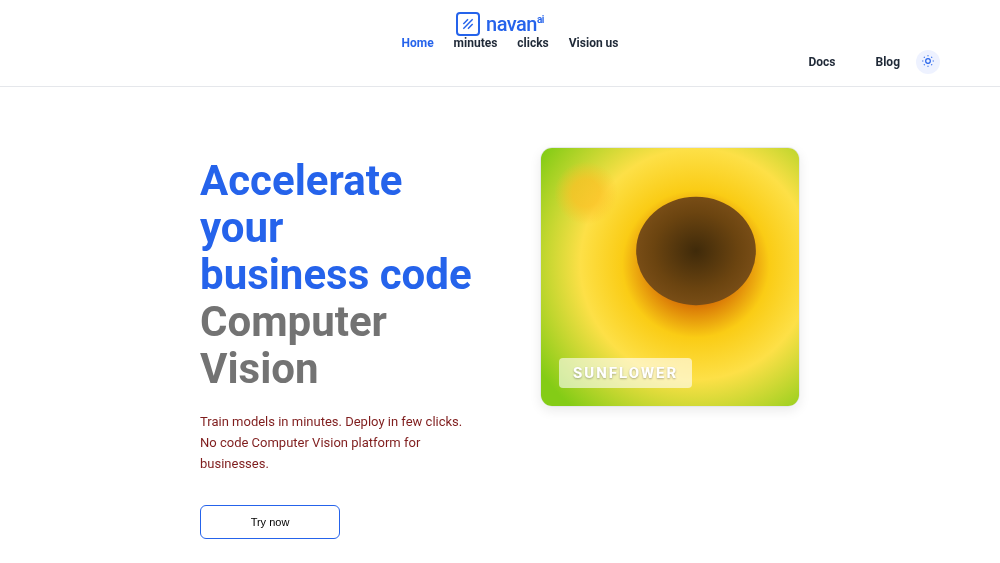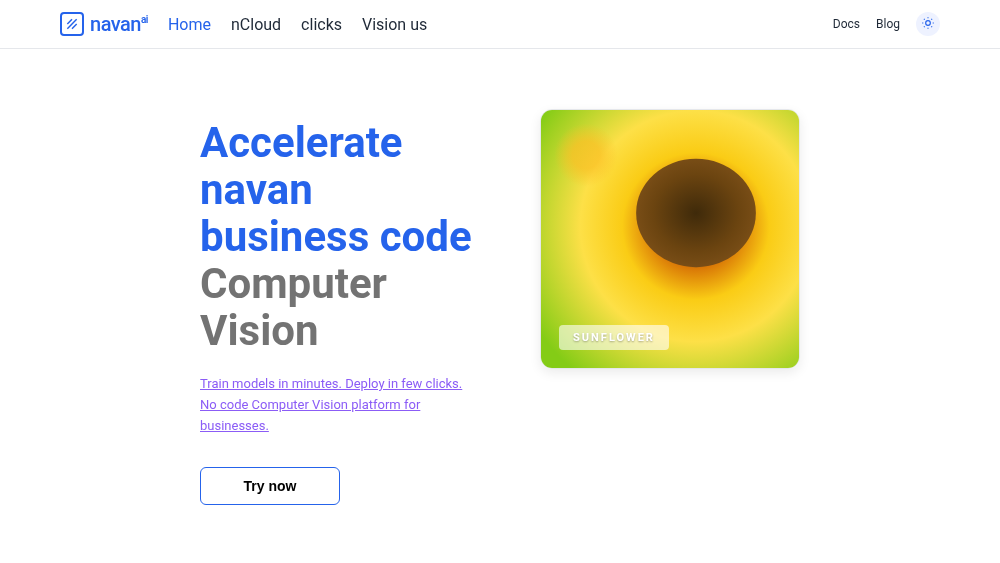--- a/index.html
+++ b/index.html
@@ -1,84 +1,84 @@
 <!DOCTYPE html>
 <html><head>
   <meta charset="utf-8">
   <style>
     * { margin: 0; padding: 0; box-sizing: border-box; }
     body { font-family: -apple-system, BlinkMacSystemFont, "Segoe UI", Roboto, sans-serif; background: #fff; }
     
-    .header { display: flex; align-items: center; padding: 12px 60px; border-bottom: 1px solid #e5e7eb; }
+    .header { display: flex; align-items: center; padding: 12px 60px; border-bottom: 1px solid #e5e7eb; flex-direction: column; }
     .logo { display: flex; align-items: center; gap: 6px; cursor: pointer; }
     .logo-icon { width: 24px; height: 24px; border: 2px solid #2563eb; border-radius: 4px; display: flex; align-items: center; justify-content: center; }
     .logo-icon svg { width: 14px; height: 14px; }
     .logo-text { font-size: 20px; color: #2563eb; font-weight: 500; letter-spacing: -0.5px; }
     .logo-text sup { font-size: 10px; font-weight: 600; }
     
     .nav-primary { display: flex; gap: 20px; margin-left: 20px; }
-    .nav-link { font-size: 16px; color: #1f2937; text-decoration: none; font-weight: 400; }
+    .nav-link { font-size: 12px; color: #1f2937; text-decoration: none; font-weight: 700; }
     .nav-link.active { color: #2563eb; }
     
     .nav-secondary { margin-left: auto; display: flex; gap: 16px; align-items: center; }
-    .nav-secondary a { font-size: 12px; color: #1f2937; text-decoration: none; font-weight: 400; }
+    .nav-secondary a { font-size: 12px; color: #1f2937; text-decoration: none; font-weight: 700; margin-left: 24px; }
     .theme-toggle { width: 24px; height: 24px; border-radius: 50%; background: #eef2ff; border: none; display: flex; align-items: center; justify-content: center; cursor: pointer; }
     
     .hero { display: flex; padding: 60px 200px; gap: 60px; align-items: flex-start; }
     .hero-left { flex: 1; padding-top: 10px; }
     .hero-title { font-size: 42px; font-weight: 700; line-height: 1.12; margin-bottom: 20px; }
     .hero-title .line1 { color: #2563eb; display: block; }
     .hero-title .line2 { color: #2563eb; display: block; }
     .hero-title .line3 { color: #737373; display: block; }
-    .hero-subtitle { font-size: 13px; color: #8b5cf6; line-height: 1.6; max-width: 310px; margin-bottom: 30px; text-decoration: underline; }
-    .try-now-btn { padding: 10px 40px; border: 1.5px solid #2563eb; border-radius: 6px; background: #fff; font-size: 14px; font-weight: 700; color: #000; cursor: pointer; width: 140px; }
+    .hero-subtitle { font-size: 13px; color: #7f1d1d; line-height: 1.6; max-width: 310px; margin-bottom: 30px; }
+    .try-now-btn { padding: 10px 40px; border: 1.5px solid #2563eb; border-radius: 6px; background: #fff; font-size: 11px; font-weight: 400; color: #000; cursor: pointer; width: 140px; }
     
     .hero-right { width: 260px; }
     .image-card { width: 260px; height: 260px; border-radius: 12px; border: 1px solid #e5e7eb; box-shadow: 0 4px 12px rgba(0,0,0,0.08); position: relative; overflow: hidden; }
     .sunflower-bg { width: 100%; height: 100%; background: radial-gradient(circle at 60% 45%, #5c3a0f 0%, #8b5a1f 18%, #d97706 20%, #facc15 35%, #fde047 55%, #84cc16 90%); position: relative; }
     .sunflower-bg::before { content: ''; position: absolute; top: 18%; left: 38%; width: 44%; height: 44%; background: radial-gradient(circle, #3f2a0a 0%, #6b4410 50%, #8b5a1f 100%); border-radius: 50%; transform: scale(1.05, 0.95); }
     .sunflower-bg::after { content: ''; position: absolute; top: 5%; left: 5%; width: 25%; height: 25%; background: radial-gradient(circle, #fbbf24 30%, transparent 70%); opacity: 0.7; }
-    .image-label { position: absolute; bottom: 18px; left: 18px; background: rgba(255,255,255,0.6); padding: 6px 14px; border-radius: 4px; font-size: 11px; font-weight: 800; letter-spacing: 2px; color: #fff; text-shadow: 0 1px 2px rgba(0,0,0,0.3); }
+    .image-label { position: absolute; bottom: 18px; left: 18px; background: rgba(255,255,255,0.6); padding: 6px 14px; border-radius: 4px; font-size: 15px; font-weight: 800; letter-spacing: 2px; color: #fff; text-shadow: 0 1px 2px rgba(0,0,0,0.3); }
   </style>
 </head>
 <body>
 
 <header class="header">
   <div class="logo">
     <span class="logo-icon">
       <svg viewBox="0 0 24 24" fill="none" stroke="#2563eb" stroke-width="2.5">
           <path d="M4 20 L20 4 M4 12 L12 4 M12 20 L20 12"></path>
         </svg>
     </span>
     <span class="logo-text"><span>navan</span><sup>ai</sup></span>
   </div>
   <nav class="nav-primary">
     <a href="#" class="nav-link active">Home</a>
-    <a href="#" class="nav-link">nCloud</a>
+    <a href="#" class="nav-link">minutes</a>
     <a href="#" class="nav-link">clicks</a>
     <a href="#" class="nav-link">Vision us</a>
   </nav>
   <div class="nav-secondary">
     <a href="#">Docs</a>
     <a href="#">Blog</a>
     <button class="theme-toggle">
       <span>
         <svg width="14" height="14" viewBox="0 0 24 24" fill="none" stroke="#2563eb" stroke-width="2">
             <circle cx="12" cy="12" r="4"></circle>
             <path d="M12 2v2M12 20v2M4.93 4.93l1.41 1.41M17.66 17.66l1.41 1.41M2 12h2M20 12h2M4.93 19.07l1.41-1.41M17.66 6.34l1.41-1.41"></path>
           </svg>
       </span>
     </button>
   </div>
 </header>
 
 <section class="hero">
   <div class="hero-left">
     <h1 class="hero-title">
-      <span class="line1">Accelerate navan</span>
+      <span class="line1">Accelerate your</span>
       <span class="line2">business code</span>
       <span class="line3">Computer Vision</span>
     </h1>
     <p class="hero-subtitle">Train models in minutes. Deploy in few clicks. No code Computer Vision platform for businesses.</p>
     <button class="try-now-btn">Try now</button>
   </div>
   <div class="hero-right">
     <div class="image-card">
       <div class="sunflower-bg"></div>
       <div class="image-label">SUNFLOWER</div>

